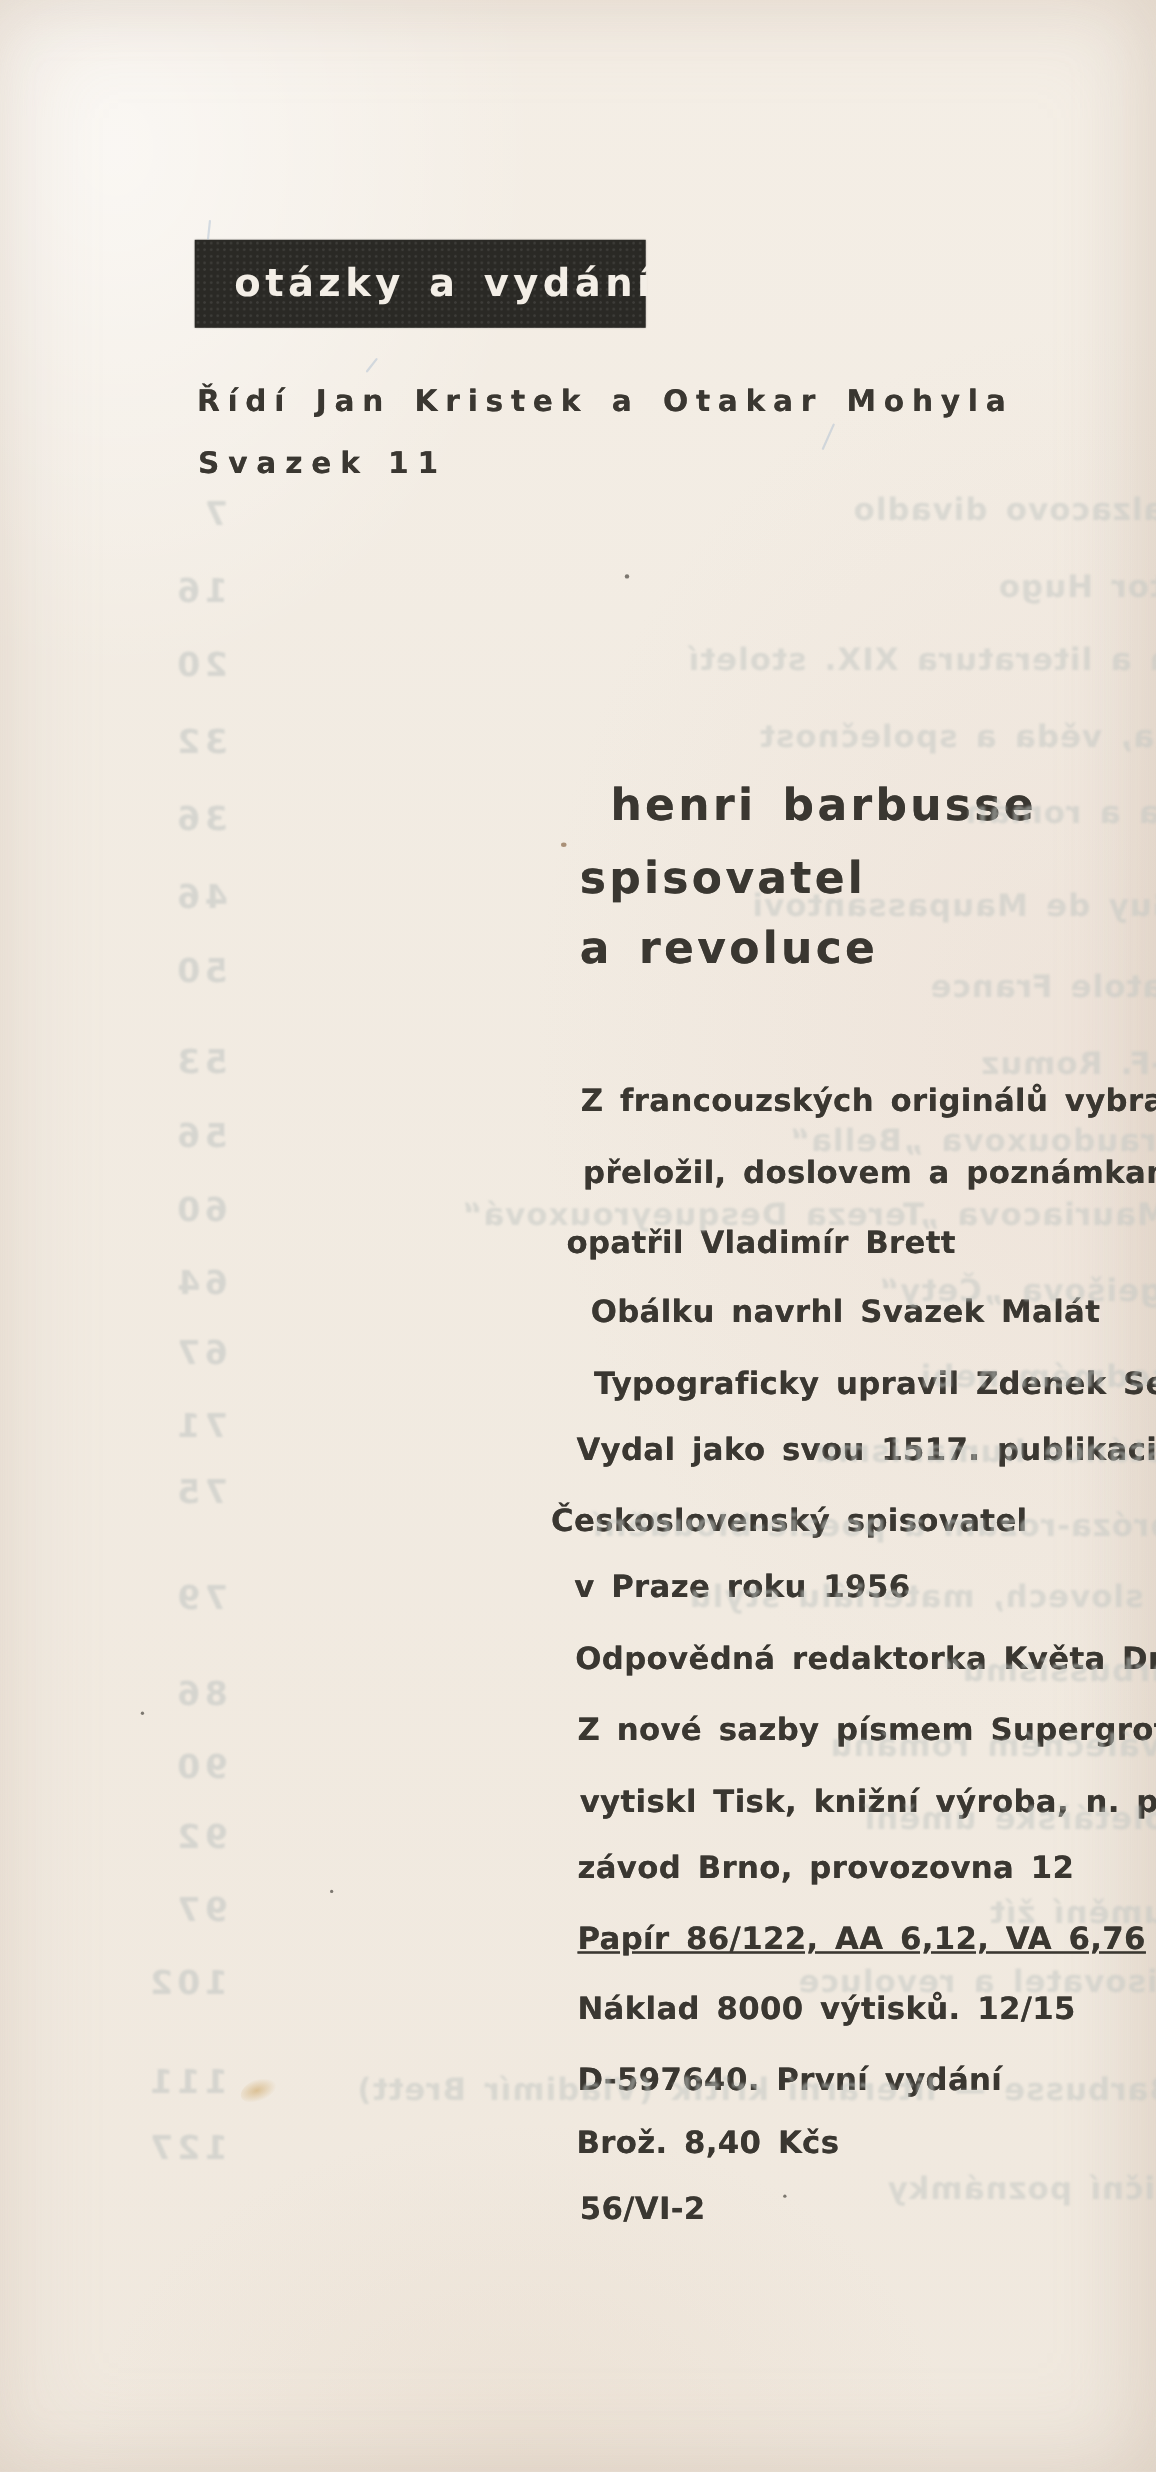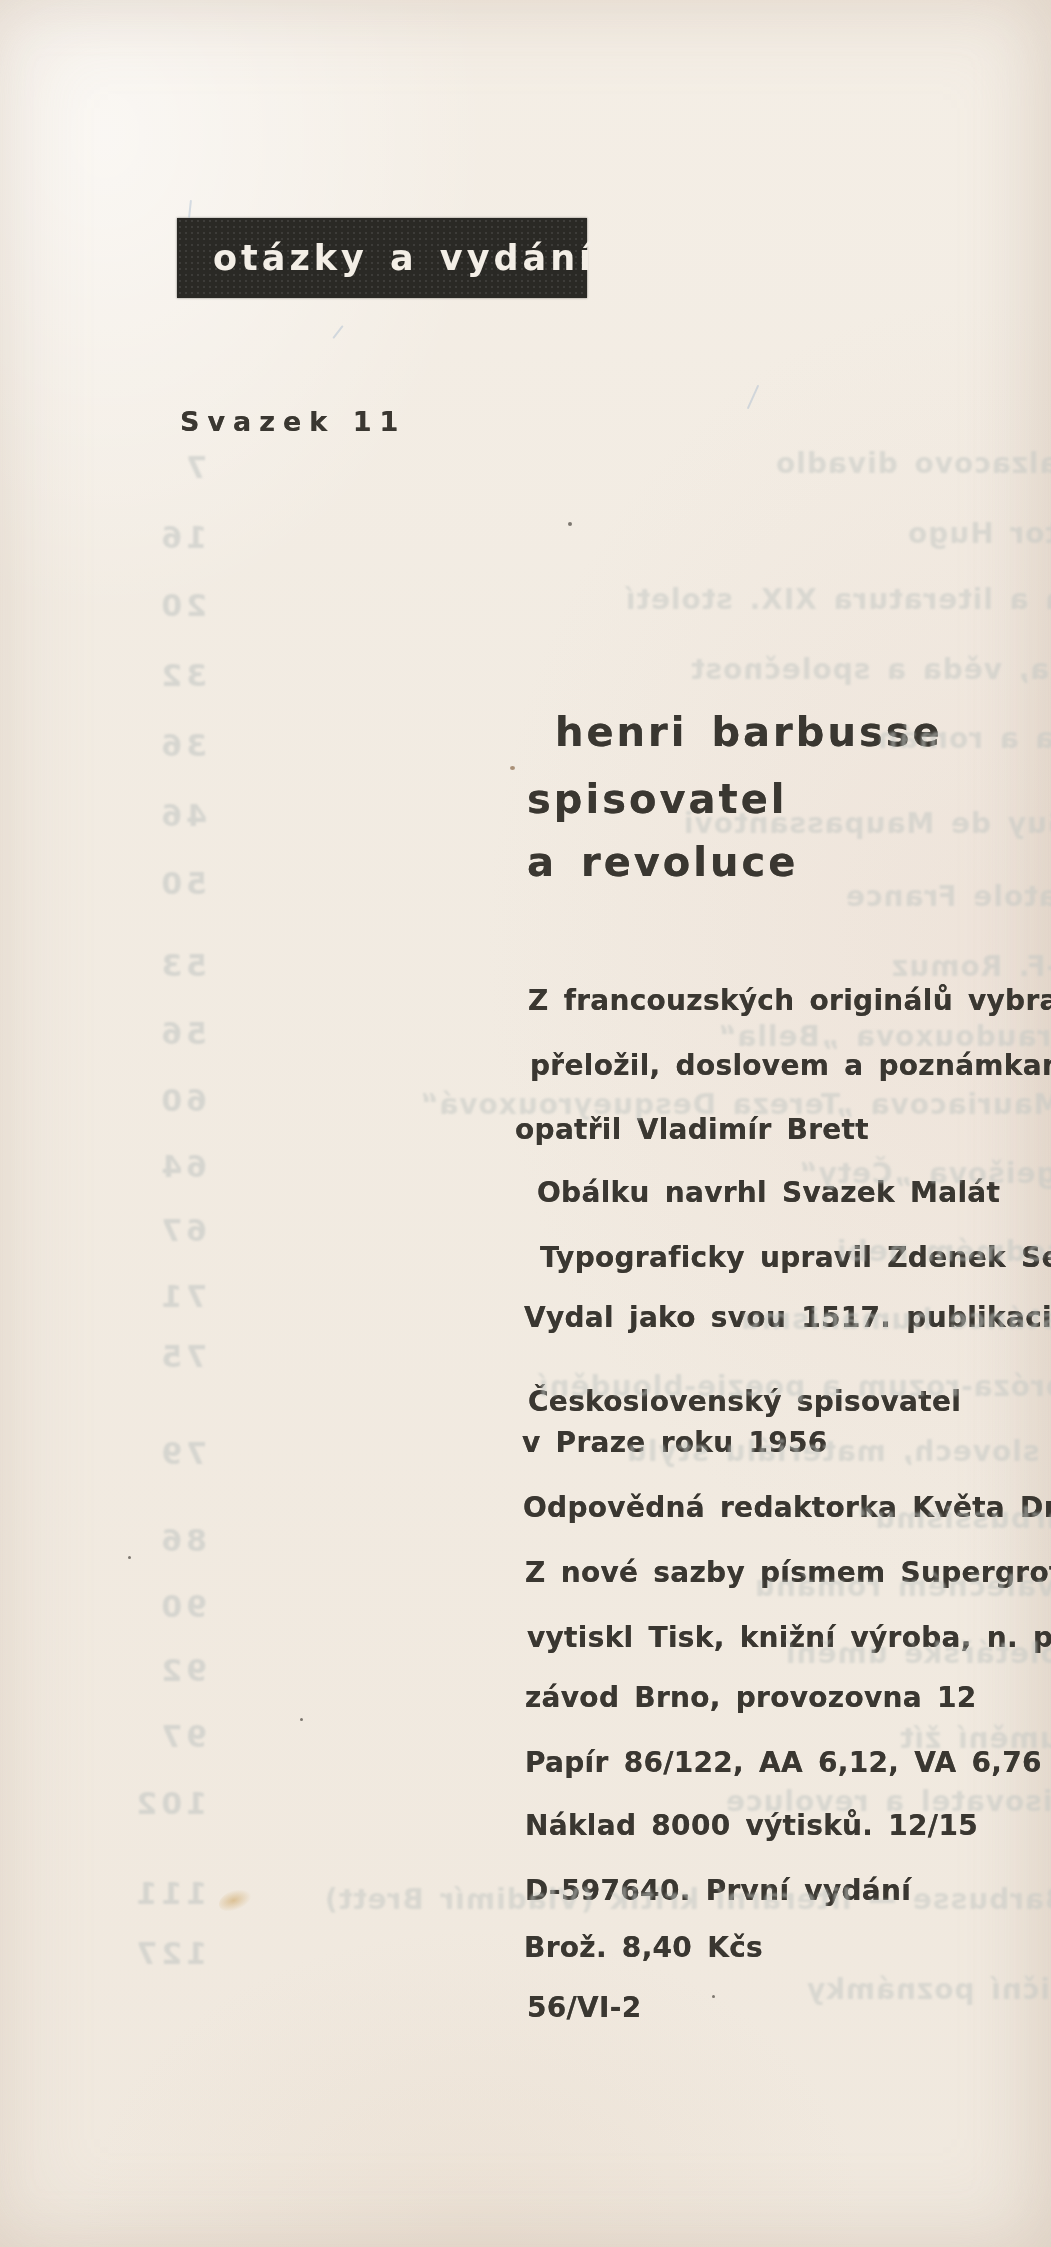--- a/index.html
+++ b/index.html
@@ -62,42 +62,43 @@
 </style>
 </head>
 <body>
 
 <div class="page">
 
   <div class="banner">
     <span>otázky a vydání</span>
   </div>
 
+  <div class="print editors" style="left:179px;top:350px;">Řídí Jan Kristek a Otakar Mohyla</div>
   <div class="print volume" style="left:180px;top:406px;">Svazek 11</div>
 
   <div>
     <div class="print title-line" style="left:555px;top:709px;">henri barbusse</div>
     <div class="print title-line" style="left:527px;top:776px;">spisovatel</div>
     <div class="print title-line" style="left:527px;top:839px;">a revoluce</div>
   </div>
 
   <div id="imprint-block">
       <div class="imprint-line" style="left: 528px; top: 984px;">Z francouzských originálů vybral,</div>
       <div class="imprint-line" style="left: 530px; top: 1049px;">přeložil, doslovem a poznámkami</div>
       <div class="imprint-line" style="left: 515px; top: 1113px;">opatřil Vladimír Brett</div>
       <div class="imprint-line" style="left: 537px; top: 1176px;">Obálku navrhl Svazek Malát</div>
       <div class="imprint-line" style="left: 540px; top: 1241px;">Typograficky upravil Zdenek Seydl</div>
       <div class="imprint-line" style="left: 524px; top: 1301px;">Vydal jako svou 1517. publikaci</div>
-      <div class="imprint-line" style="left: 528px; top: 1366px; margin-top: 19px;">Československý spisovatel</div>
+      <div class="imprint-line" style="left: 501px; top: 1366px;">Československý spisovatel</div>
       <div class="imprint-line" style="left: 522px; top: 1426px;">v Praze roku 1956</div>
       <div class="imprint-line" style="left: 523px; top: 1491px;">Odpovědná redaktorka Květa Drábková</div>
       <div class="imprint-line" style="left: 525px; top: 1556px;">Z nové sazby písmem Supergrotesk</div>
       <div class="imprint-line" style="left: 527px; top: 1621px;">vytiskl Tisk, knižní výroba, n. p.,</div>
       <div class="imprint-line" style="left: 525px; top: 1681px;">závod Brno, provozovna 12</div>
-      <div class="imprint-line" style="left: 525px; top: 1746px;">Papír 86/122, AA 6,12, VA 6,76</div>
+      <div class="imprint-line" style="left: 525px; top: 1746px; text-decoration: underline;">Papír 86/122, AA 6,12, VA 6,76</div>
       <div class="imprint-line" style="left: 525px; top: 1809px;">Náklad 8000 výtisků. 12/15</div>
       <div class="imprint-line" style="left: 525px; top: 1874px;">D-597640. První vydání</div>
       <div class="imprint-line" style="left: 524px; top: 1931px;">Brož. 8,40 Kčs</div>
       <div class="imprint-line" style="left: 527px; top: 1991px;">56/VI-2</div>
     </div>
 
   <div id="ghost-numbers">
       <div class="ghost-num" style="top: 450px;">7</div>
       <div class="ghost-num" style="top: 520px;">16</div>
       <div class="ghost-num" style="top: 588px;">20</div>

